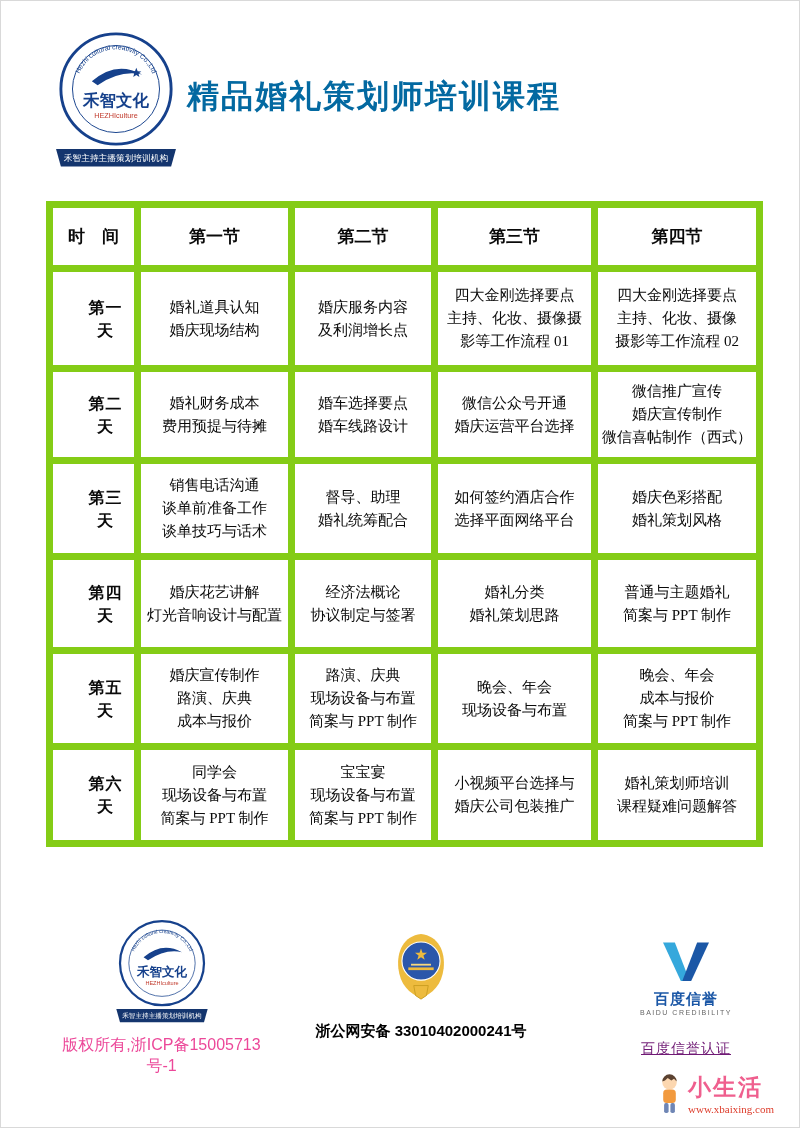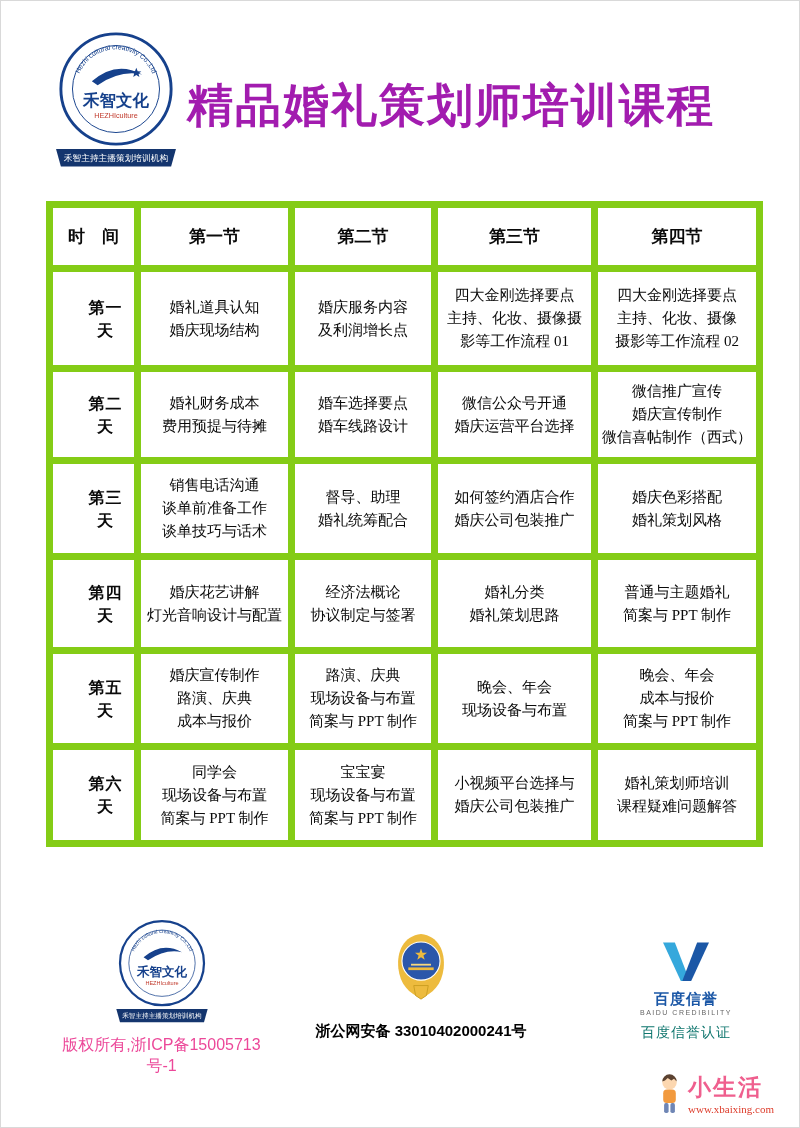--- a/index.html
+++ b/index.html
@@ -7,21 +7,21 @@
   body { font-family:"Liberation Sans", sans-serif; }
   .page {
     position:relative; width:800px; height:1128px; margin:0 auto;
     background:#ffffff; border:1px solid #d9d9d9; overflow:hidden;
   }
 
   
   .logo-top { position:absolute; left:52px; top:30px; width:126px; }
   .page-title {
     position:absolute; left:186px; top:74px;
-    font-size:46px; font-weight:900; color:#a21caf;
+    font-size:32px; font-weight:900; color:#0369a1;
     letter-spacing:2px; font-family:Liberation Sans, sans-serif;
     white-space:nowrap;
   }
 
   
   table.course-table {
     position:absolute; left:45px; top:200px; width:710px;
     border-collapse:collapse; table-layout:fixed;
   }
   .course-table th, .course-table td {
@@ -43,21 +43,21 @@
   
   .footer-left  { position:absolute; left:58px;  top:918px; width:205px; text-align:center; }
   .footer-left .copyright { font-size:16px; color:#ec4899;
                             font-family:"Liberation Sans", sans-serif; }
   .footer-center{ position:absolute; left:310px; top:930px; width:220px; text-align:center; }
   .footer-center .police-text { margin-top:16px; font-size:15px; font-weight:bold; color:#000;
                                 font-family:"Liberation Sans", sans-serif; white-space:nowrap; }
   .footer-right { position:absolute; left:615px; top:940px; width:140px; text-align:center; }
   .baidu-name { margin-top:2px; font-size:15px; font-weight:bold; color:#1b57a6; letter-spacing:1px; }
   .baidu-en   { font-size:7px; color:#666; letter-spacing:1.5px; }
-  .baidu-cert { margin-top:8px; font-size:14px; color:#0f766e; letter-spacing:1px; }
+  .baidu-cert { margin-top:24px; font-size:14px; color:#701a75; letter-spacing:1px;text-decoration:underline; }
 
   
   .watermark { position:absolute; left:655px; top:1072px; display:flex; align-items:center; gap:5px; }
   .wm-texts { display:flex; flex-direction:column; line-height:1.1;font-family:Liberation Serif, serif; }
   .wm-name { font-size:23px; font-weight:bold; color:#ef5f8e; letter-spacing:2px; }
   .wm-url  { font-size:11px; color:#dd3b2a; margin-top:2px; }
 </style>
 </head>
 <body>
 
@@ -128,21 +128,21 @@
 微信喜帖制作（西式）</td>
       </tr>
       <tr>
         <td class="day">第三天</td>
         <td>销售电话沟通
 谈单前准备工作
 谈单技巧与话术</td>
         <td>督导、助理
 婚礼统筹配合</td>
         <td>如何签约酒店合作
-婚庆公司包装推广</td>
+选择平面网络平台</td>
         <td>婚庆色彩搭配
 婚礼策划风格</td>
       </tr>
       <tr>
         <td class="day">第四天</td>
         <td>婚庆花艺讲解
 灯光音响设计与配置</td>
         <td>经济法概论
 协议制定与签署</td>
         <td>婚礼分类

